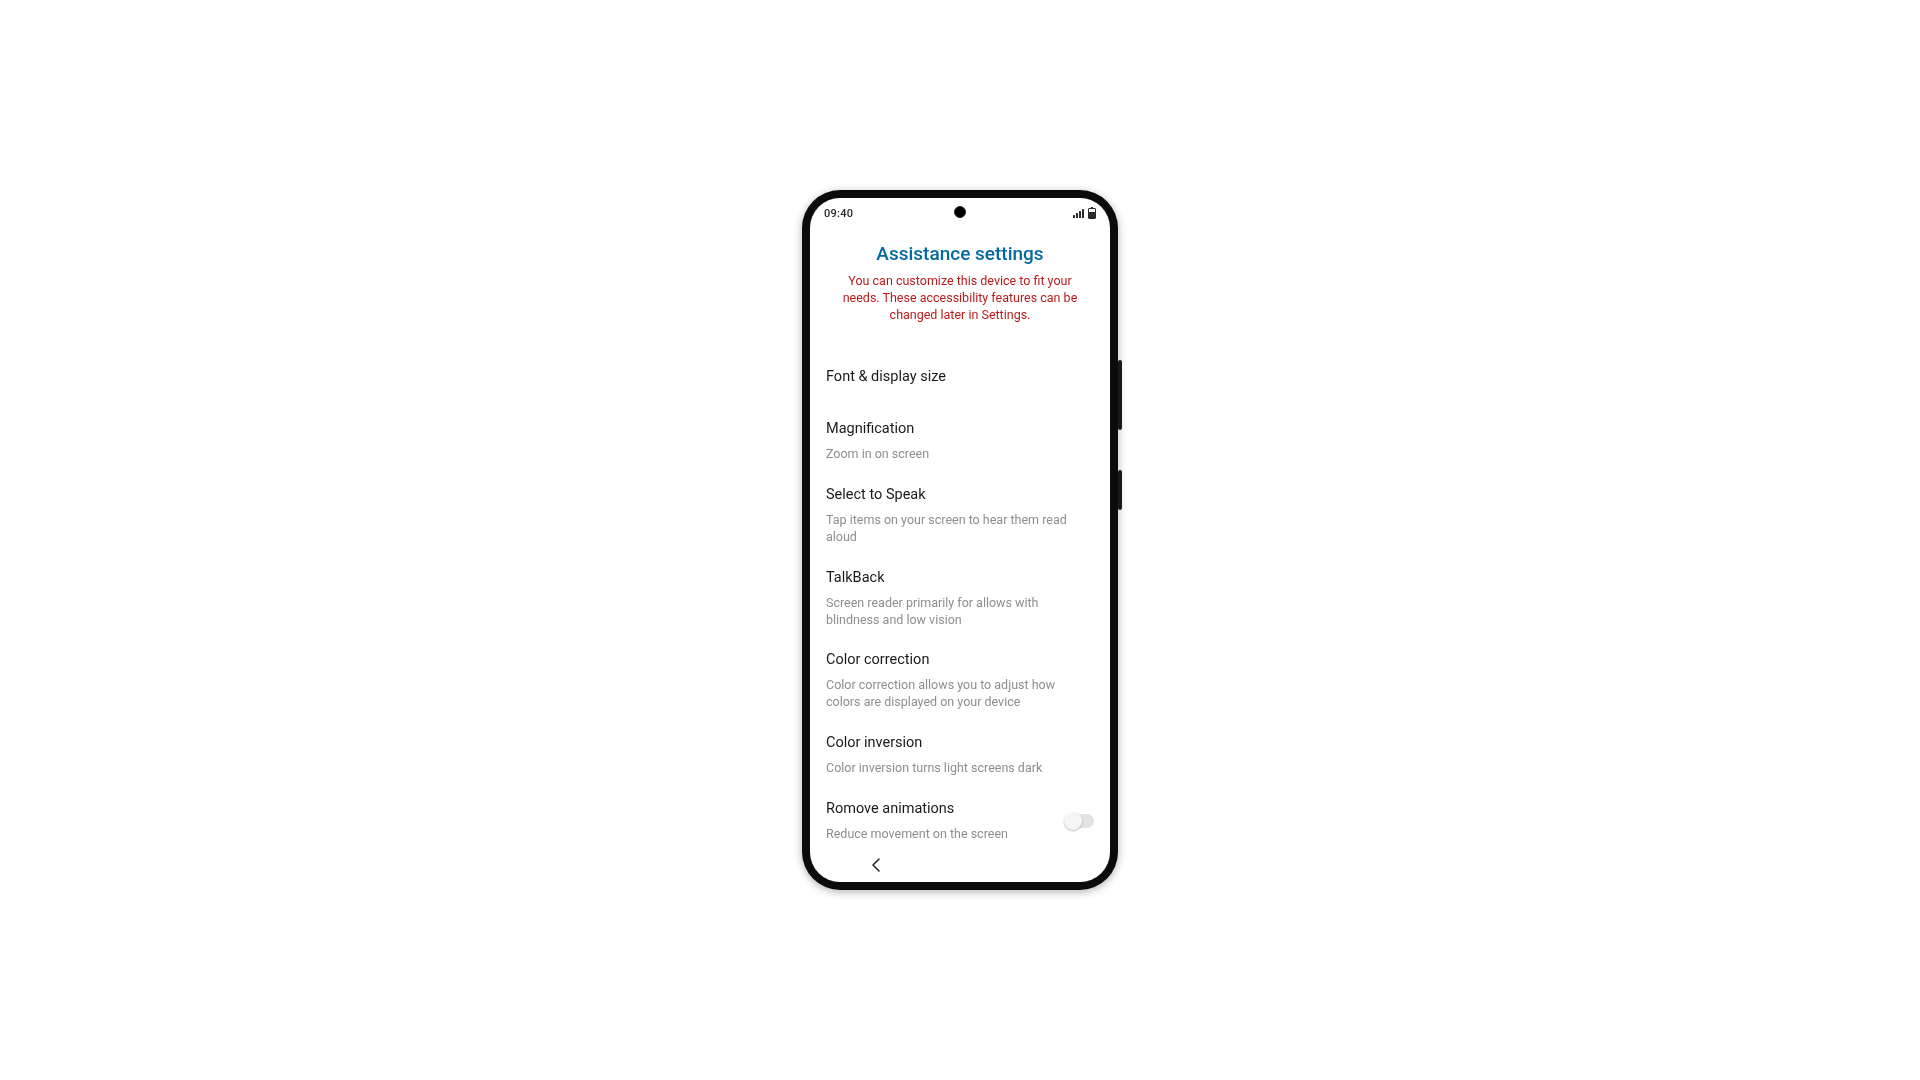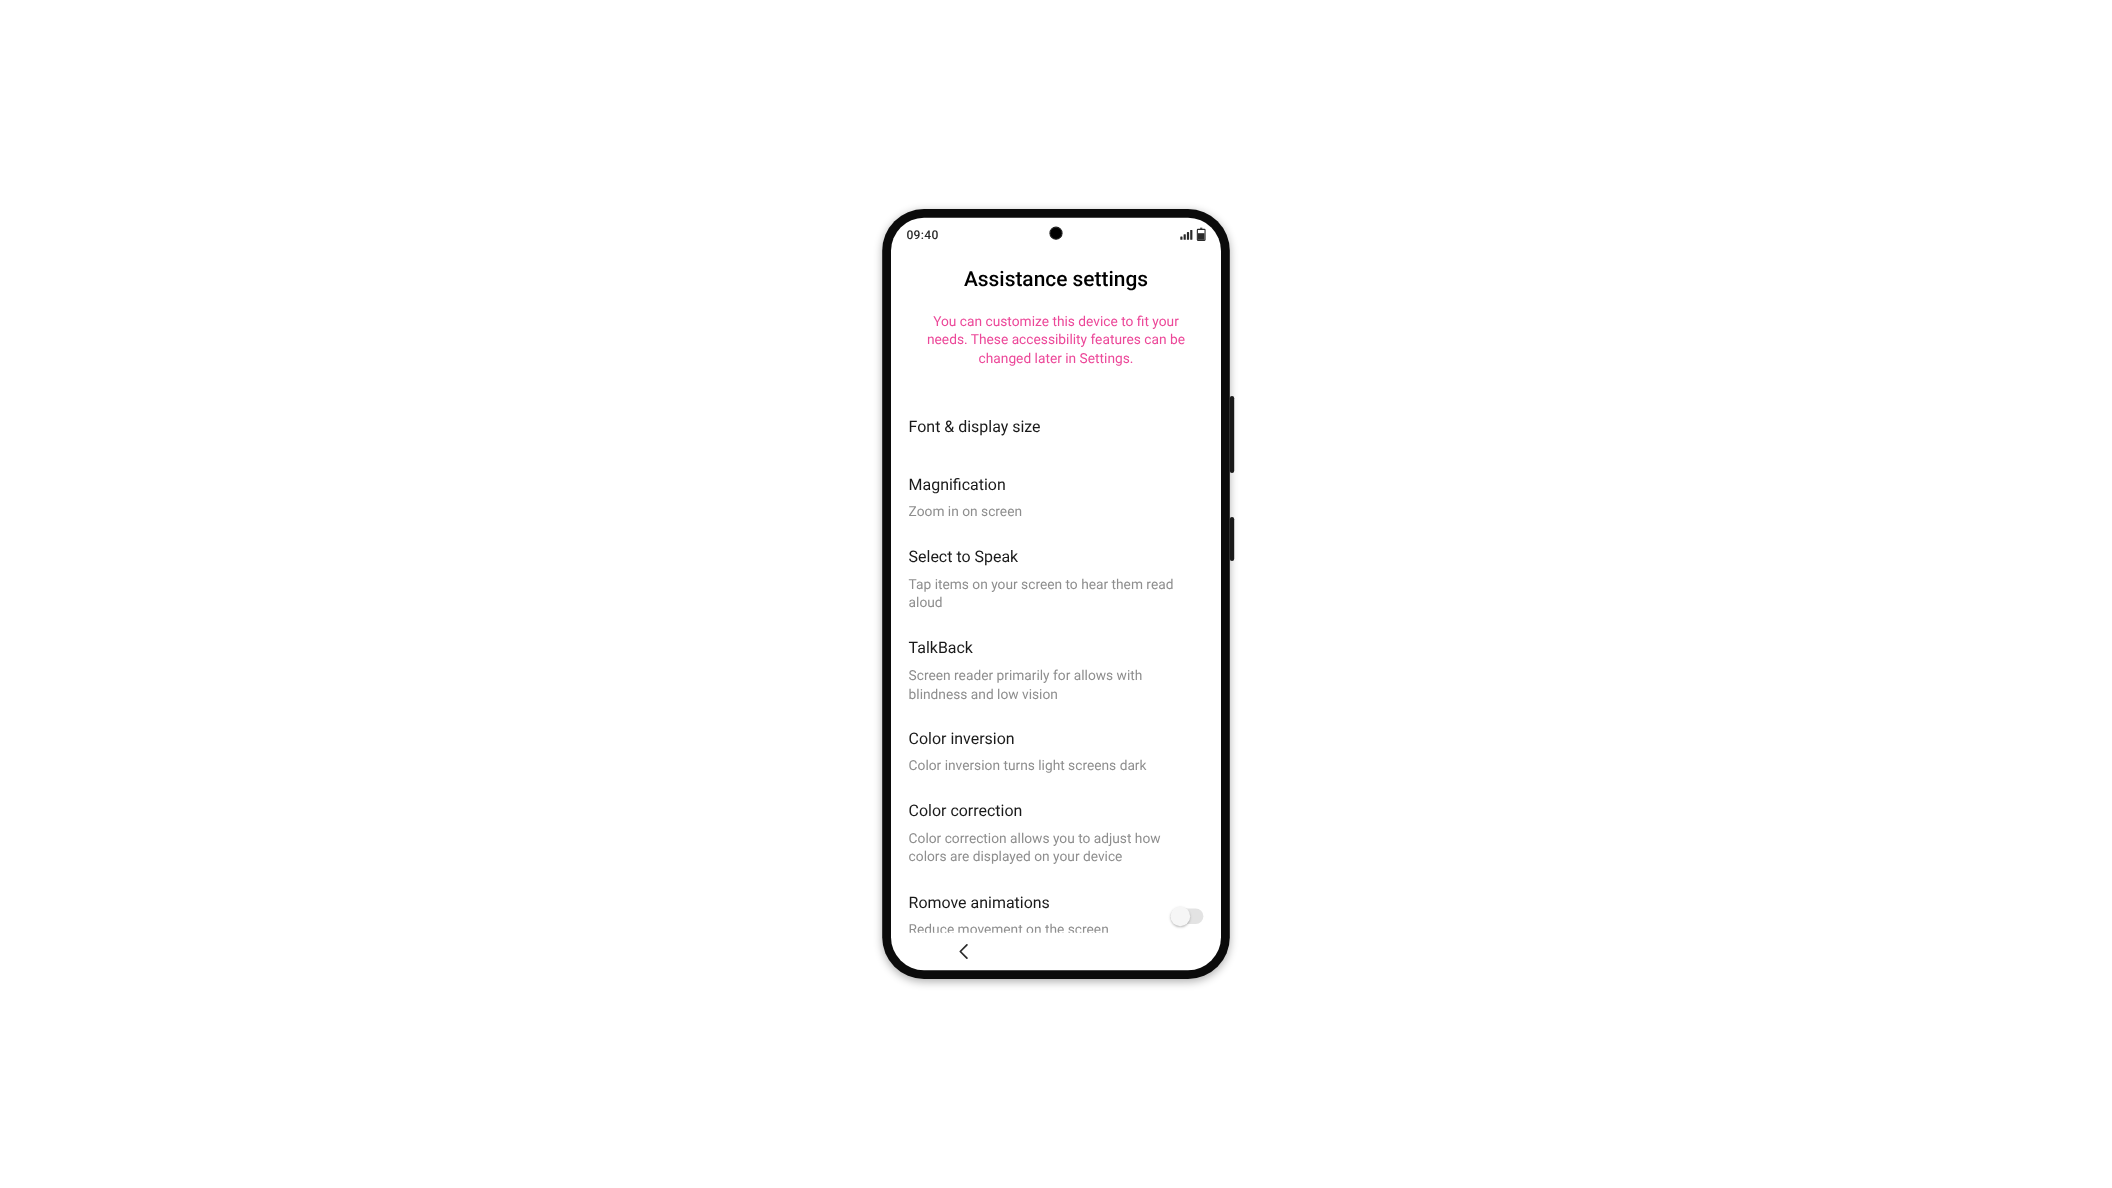--- a/index.html
+++ b/index.html
@@ -104,29 +104,29 @@
   }
   .content {
     flex: 1;
     overflow: hidden;
     padding: 0 16px;
   }
   .page-title {
     text-align: center;
     font-size: 19px;
     font-weight: 500;
-    color: #000000;
+    color: #0369a1;
     margin-top: 14px;
   }
   .page-subtitle {
     text-align: center;
     font-size: 12.5px;
-    color: #ec4899;
+    color: #b91c1c;
     line-height: 1.35;
-    margin-top: 20px;
+    margin-top: 8px;
     padding: 0 4px;
   }
   .list {
     margin-top: 34px;
   }
   .item {
     padding: 10px 0 13px 0;
   }
   .item-title {
     font-size: 14.5px;
@@ -224,27 +224,27 @@
           <div class="item-title">Select to Speak</div>
           <div class="item-desc">Tap items on your screen to hear them read aloud</div>
         </div>
 
         <div class="item">
           <div class="item-title">TalkBack</div>
           <div class="item-desc">Screen reader primarily for allows with blindness and low vision</div>
         </div>
 
         <div class="item">
+          <div class="item-title">Color correction</div>
+          <div class="item-desc">Color correction allows you to adjust how colors are displayed on your device</div>
+        </div>
+
+        <div class="item">
           <div class="item-title">Color inversion</div>
           <div class="item-desc">Color inversion turns light screens dark</div>
-        </div>
-
-        <div class="item">
-          <div class="item-title">Color correction</div>
-          <div class="item-desc">Color correction allows you to adjust how colors are displayed on your device</div>
         </div>
 
         <div class="item item-row">
           <div class="item-main">
             <div class="item-title">Romove animations</div>
             <div class="item-desc">Reduce movement on the screen</div>
           </div>
           <div class="toggle">
             <div class="toggle-knob"></div>
           </div>

